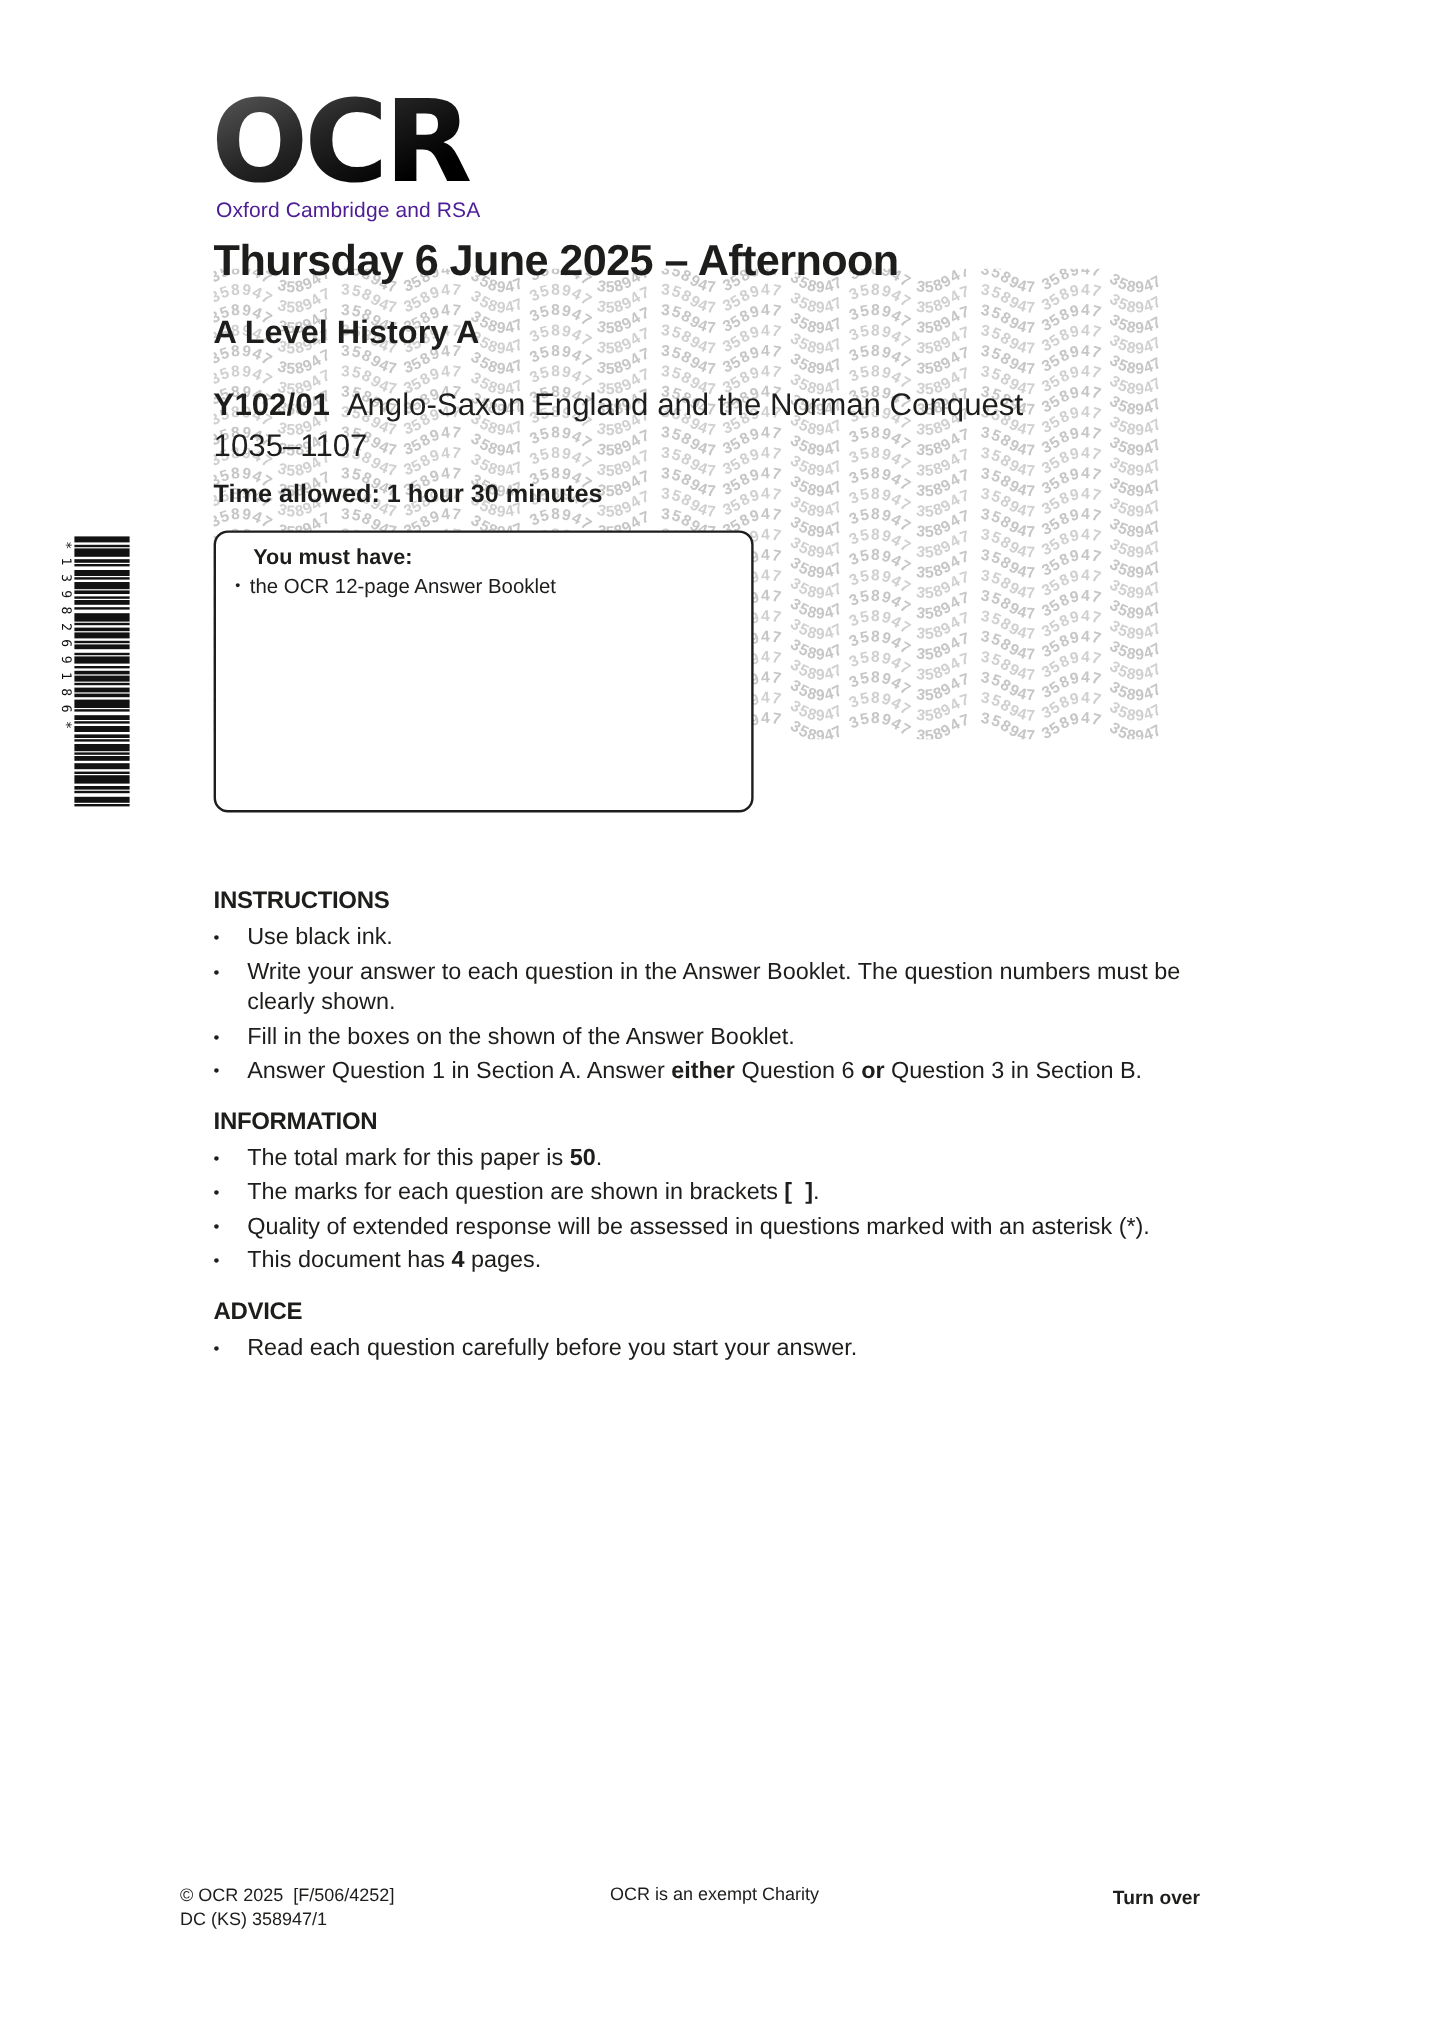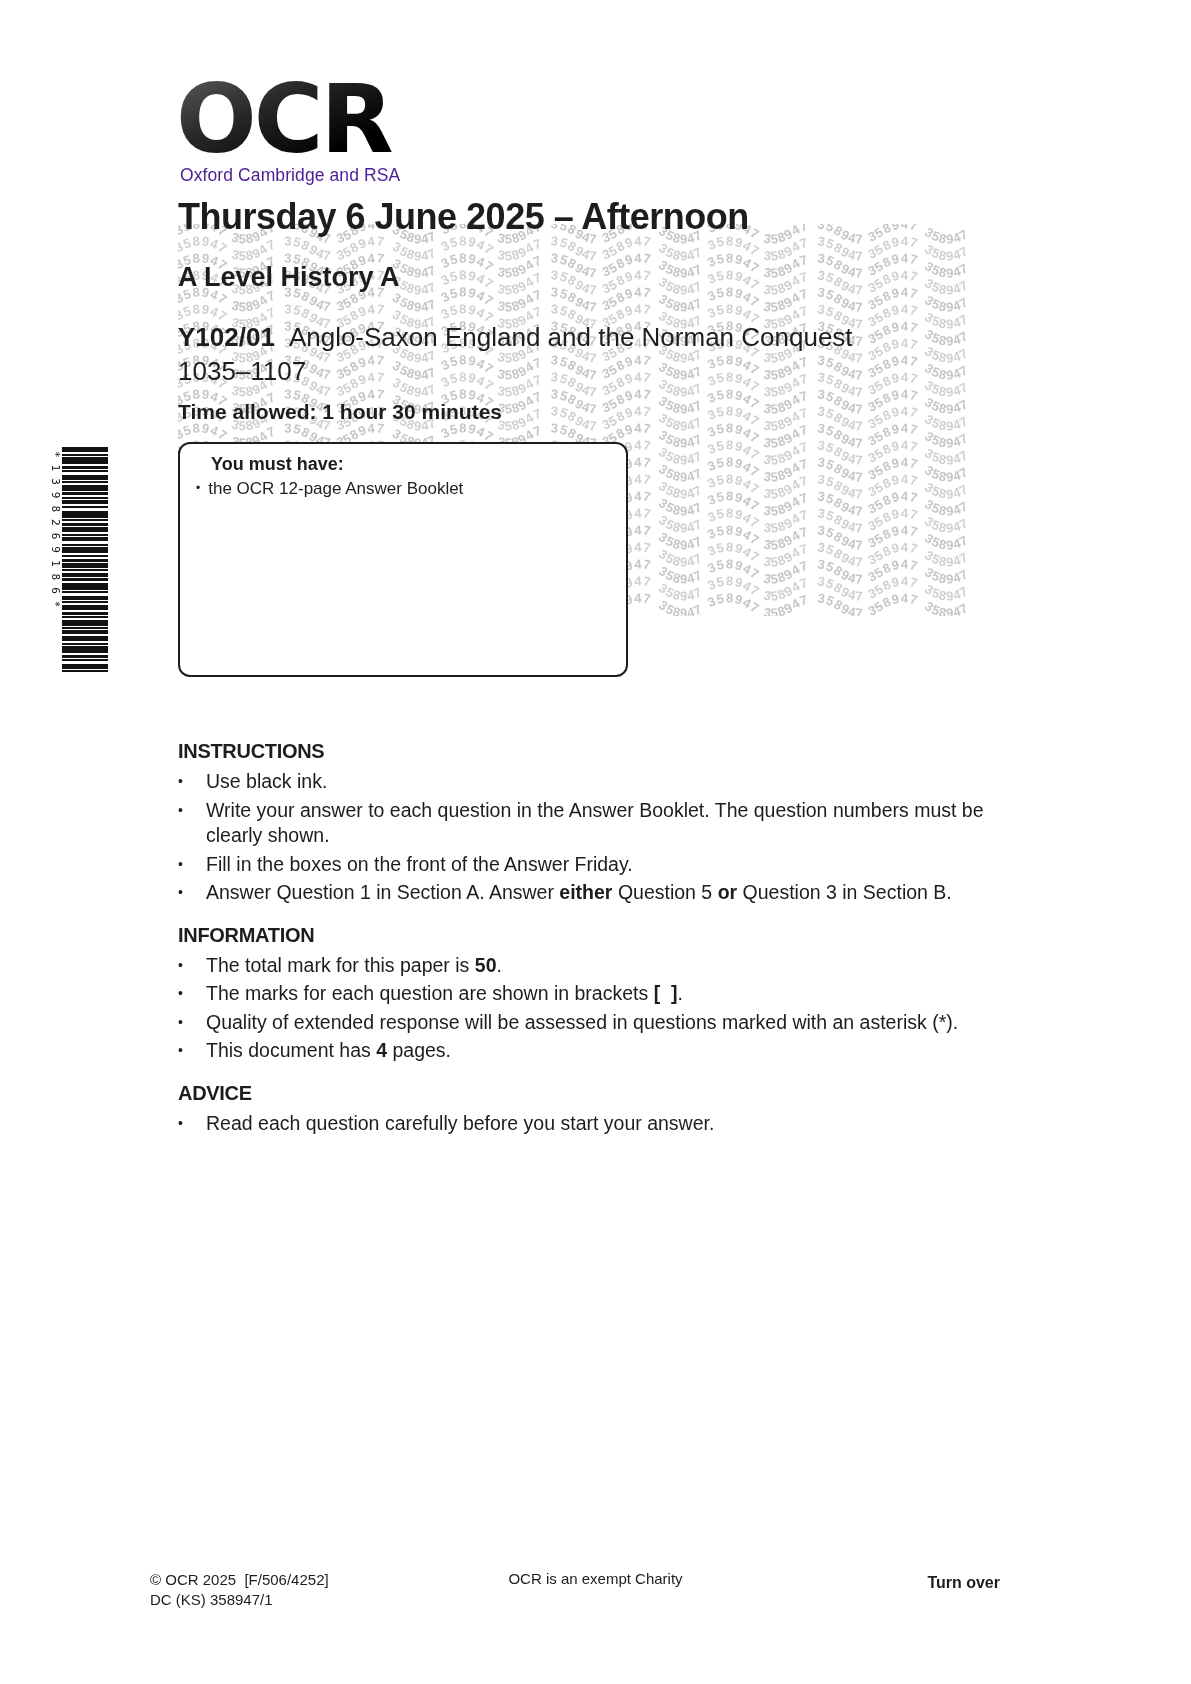--- a/index.html
+++ b/index.html
@@ -188,25 +188,25 @@
         <div class="bullet">
           <span class="marker">•</span>
           <span><span>Use black ink.</span></span>
         </div>
         <div class="bullet">
           <span class="marker">•</span>
           <span><span>Write your answer to each question in the Answer Booklet. The question numbers must be clearly shown.</span></span>
         </div>
         <div class="bullet">
           <span class="marker">•</span>
-          <span><span>Fill in the boxes on the front of the Answer Friday.</span></span>
-        </div>
-        <div class="bullet">
-          <span class="marker">•</span>
-          <span><span>Answer Question 1 in Section A. Answer </span><span class="bold">either</span><span> Question 5 </span><span class="bold">or</span><span> Question 3 in Section B.</span></span>
+          <span><span>Fill in the boxes on the shown of the Answer Booklet.</span></span>
+        </div>
+        <div class="bullet">
+          <span class="marker">•</span>
+          <span><span>Answer Question 1 in Section A. Answer </span><span class="bold">either</span><span> Question 6 </span><span class="bold">or</span><span> Question 3 in Section B.</span></span>
         </div>
       </div>
       <div class="section">
         <div class="sec-heading">INFORMATION</div>
         <div class="bullet">
           <span class="marker">•</span>
           <span><span>The total mark for this paper is </span><span class="bold">50</span><span>.</span></span>
         </div>
         <div class="bullet">
           <span class="marker">•</span>

